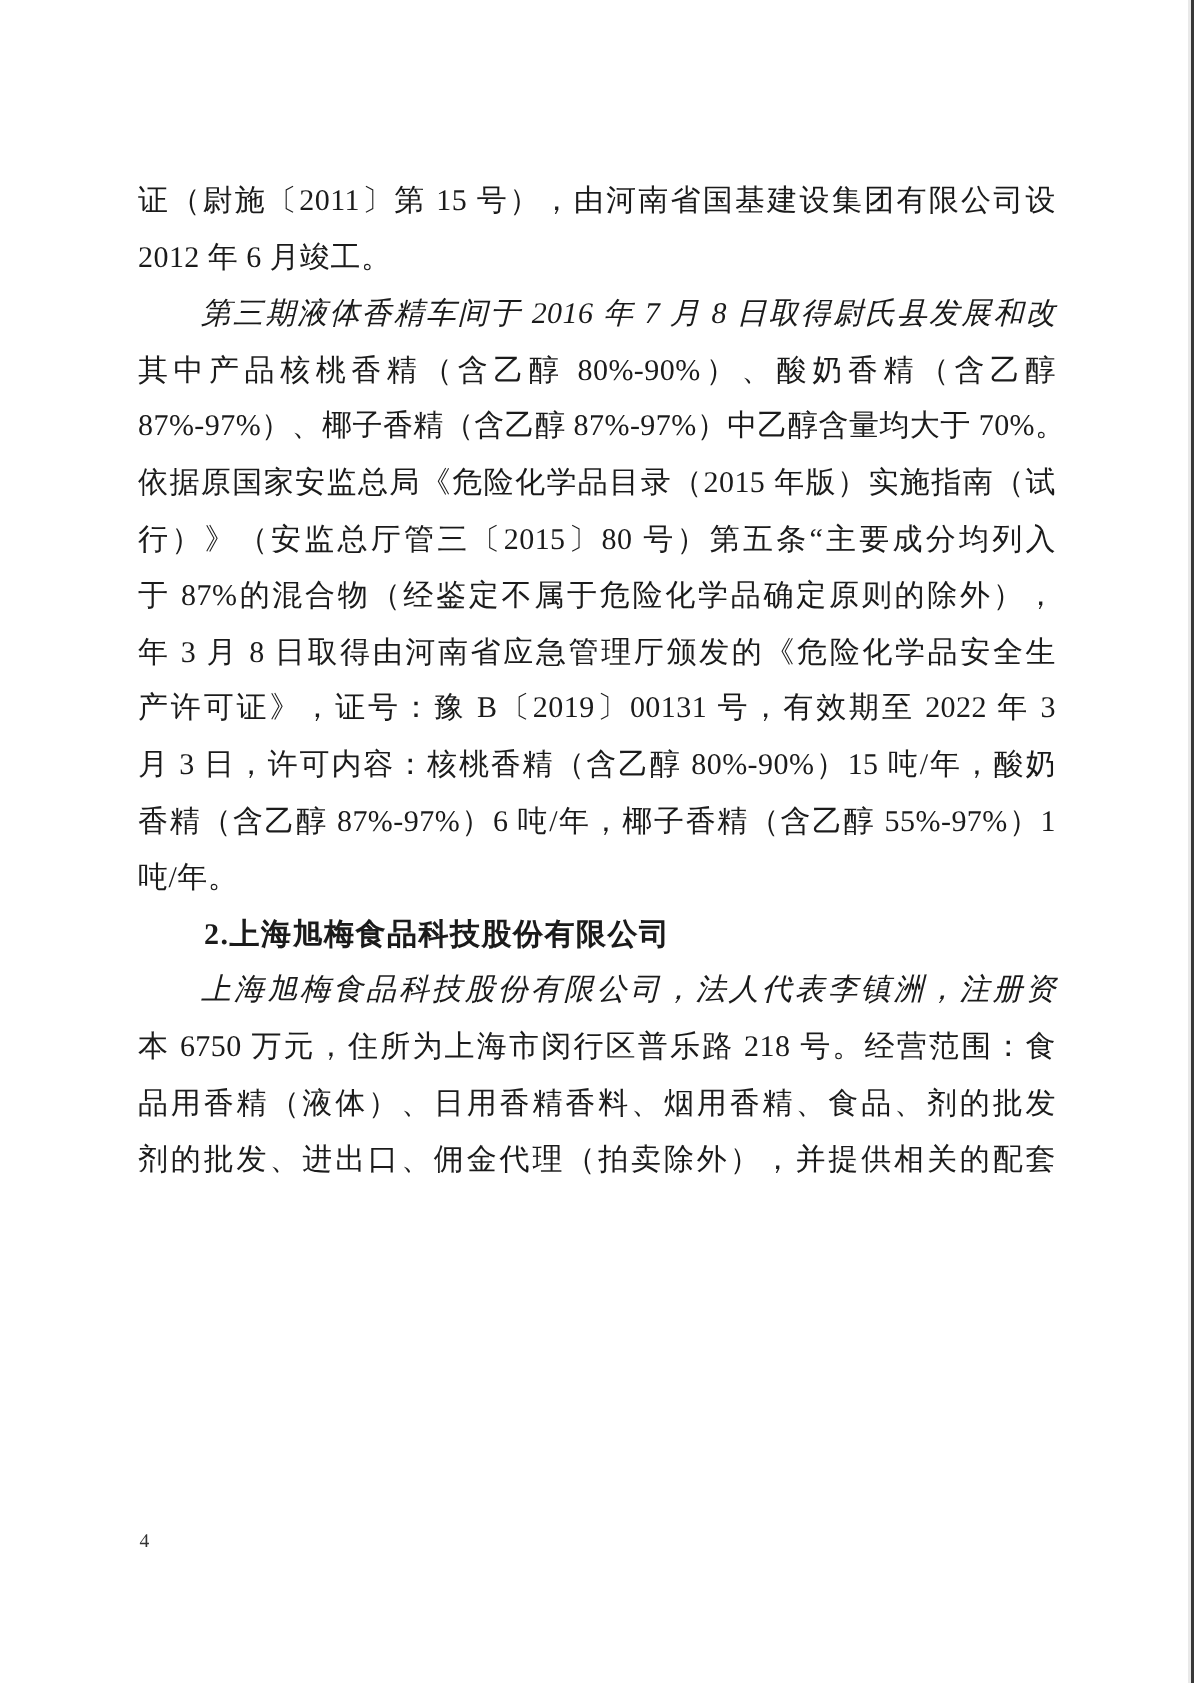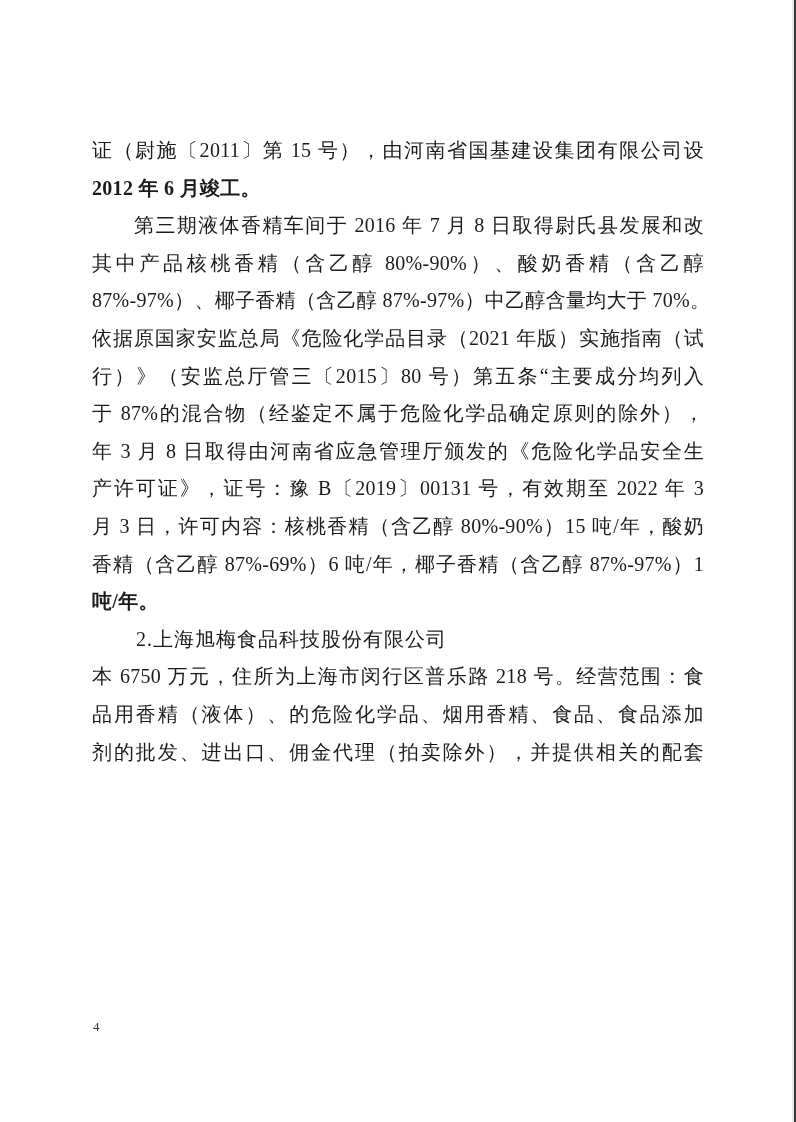--- a/index.html
+++ b/index.html
@@ -20,41 +20,40 @@
     width: 2px; height: 1122px;
     background: #383838;
   }
   .scan-edge-soft {
     position: absolute; top: 0; right: 2px;
     width: 2px; height: 1122px;
     background: #e9e9e9;
   }
   .text-block {
     position: absolute;
-    left: 92px; top: 132px;
+    left: 92px; top: 116px;
     width: 612px;
     color: #1b1b1b;
   }
   .ln {
     font-size: 20px;
     line-height: 37.6px;
     text-align: justify;
     text-align-last: justify;
     text-justify: inter-character;
     letter-spacing: 0.3px;
     white-space: nowrap;
   }
   .ln.end {            
     text-align: left;
     text-align-last: left;
+  }
+  .ln.ind { text-indent: 42px; font-style: italic; }      
+  .ln.head {
     font-weight: bold;
-  }
-  .ln.ind { text-indent: 42px; }      
-  .ln.head {
-    font-weight: normal;
     text-indent: 44px;
     text-align: left;
     text-align-last: left;
     letter-spacing: 1px;
   }
   .page-number {
     position: absolute;
     left: 93px; top: 1018px;
     font-size: 13px;
     line-height: 18px;
@@ -66,31 +65,32 @@
 <body>
 
 <div class="page">
 
   <main class="text-block">
     <div class="ln">证（尉施〔2011〕第 15 号），由河南省国基建设集团有限公司设</div>
     <div class="ln end">2012 年 6 月竣工。</div>
     <div class="ln ind">第三期液体香精车间于 2016 年 7 月 8 日取得尉氏县发展和改</div>
     <div class="ln">其中产品核桃香精（含乙醇 80%-90%）、酸奶香精（含乙醇</div>
     <div class="ln">87%-97%）、椰子香精（含乙醇 87%-97%）中乙醇含量均大于 70%。</div>
-    <div class="ln">依据原国家安监总局《危险化学品目录（2021 年版）实施指南（试</div>
+    <div class="ln">依据原国家安监总局《危险化学品目录（2015 年版）实施指南（试</div>
     <div class="ln">行）》（安监总厅管三〔2015〕80 号）第五条“主要成分均列入</div>
     <div class="ln">于 87%的混合物（经鉴定不属于危险化学品确定原则的除外），</div>
     <div class="ln">年 3 月 8 日取得由河南省应急管理厅颁发的《危险化学品安全生</div>
     <div class="ln">产许可证》，证号：豫 B〔2019〕00131 号，有效期至 2022 年 3</div>
     <div class="ln">月 3 日，许可内容：核桃香精（含乙醇 80%-90%）15 吨/年，酸奶</div>
-    <div class="ln">香精（含乙醇 87%-69%）6 吨/年，椰子香精（含乙醇 87%-97%）1</div>
+    <div class="ln">香精（含乙醇 87%-97%）6 吨/年，椰子香精（含乙醇 55%-97%）1</div>
     <div class="ln end">吨/年。</div>
     <div class="ln head">2.上海旭梅食品科技股份有限公司</div>
+    <div class="ln ind">上海旭梅食品科技股份有限公司，法人代表李镇洲，注册资</div>
     <div class="ln">本 6750 万元，住所为上海市闵行区普乐路 218 号。经营范围：食</div>
-    <div class="ln">品用香精（液体）、的危险化学品、烟用香精、食品、食品添加</div>
+    <div class="ln">品用香精（液体）、日用香精香料、烟用香精、食品、剂的批发</div>
     <div class="ln">剂的批发、进出口、佣金代理（拍卖除外），并提供相关的配套</div>
   </main>
 
   <div class="page-number">4</div>
 
   <div class="scan-edge-soft"></div>
   <div class="scan-edge"></div>
 
 </div>
 

